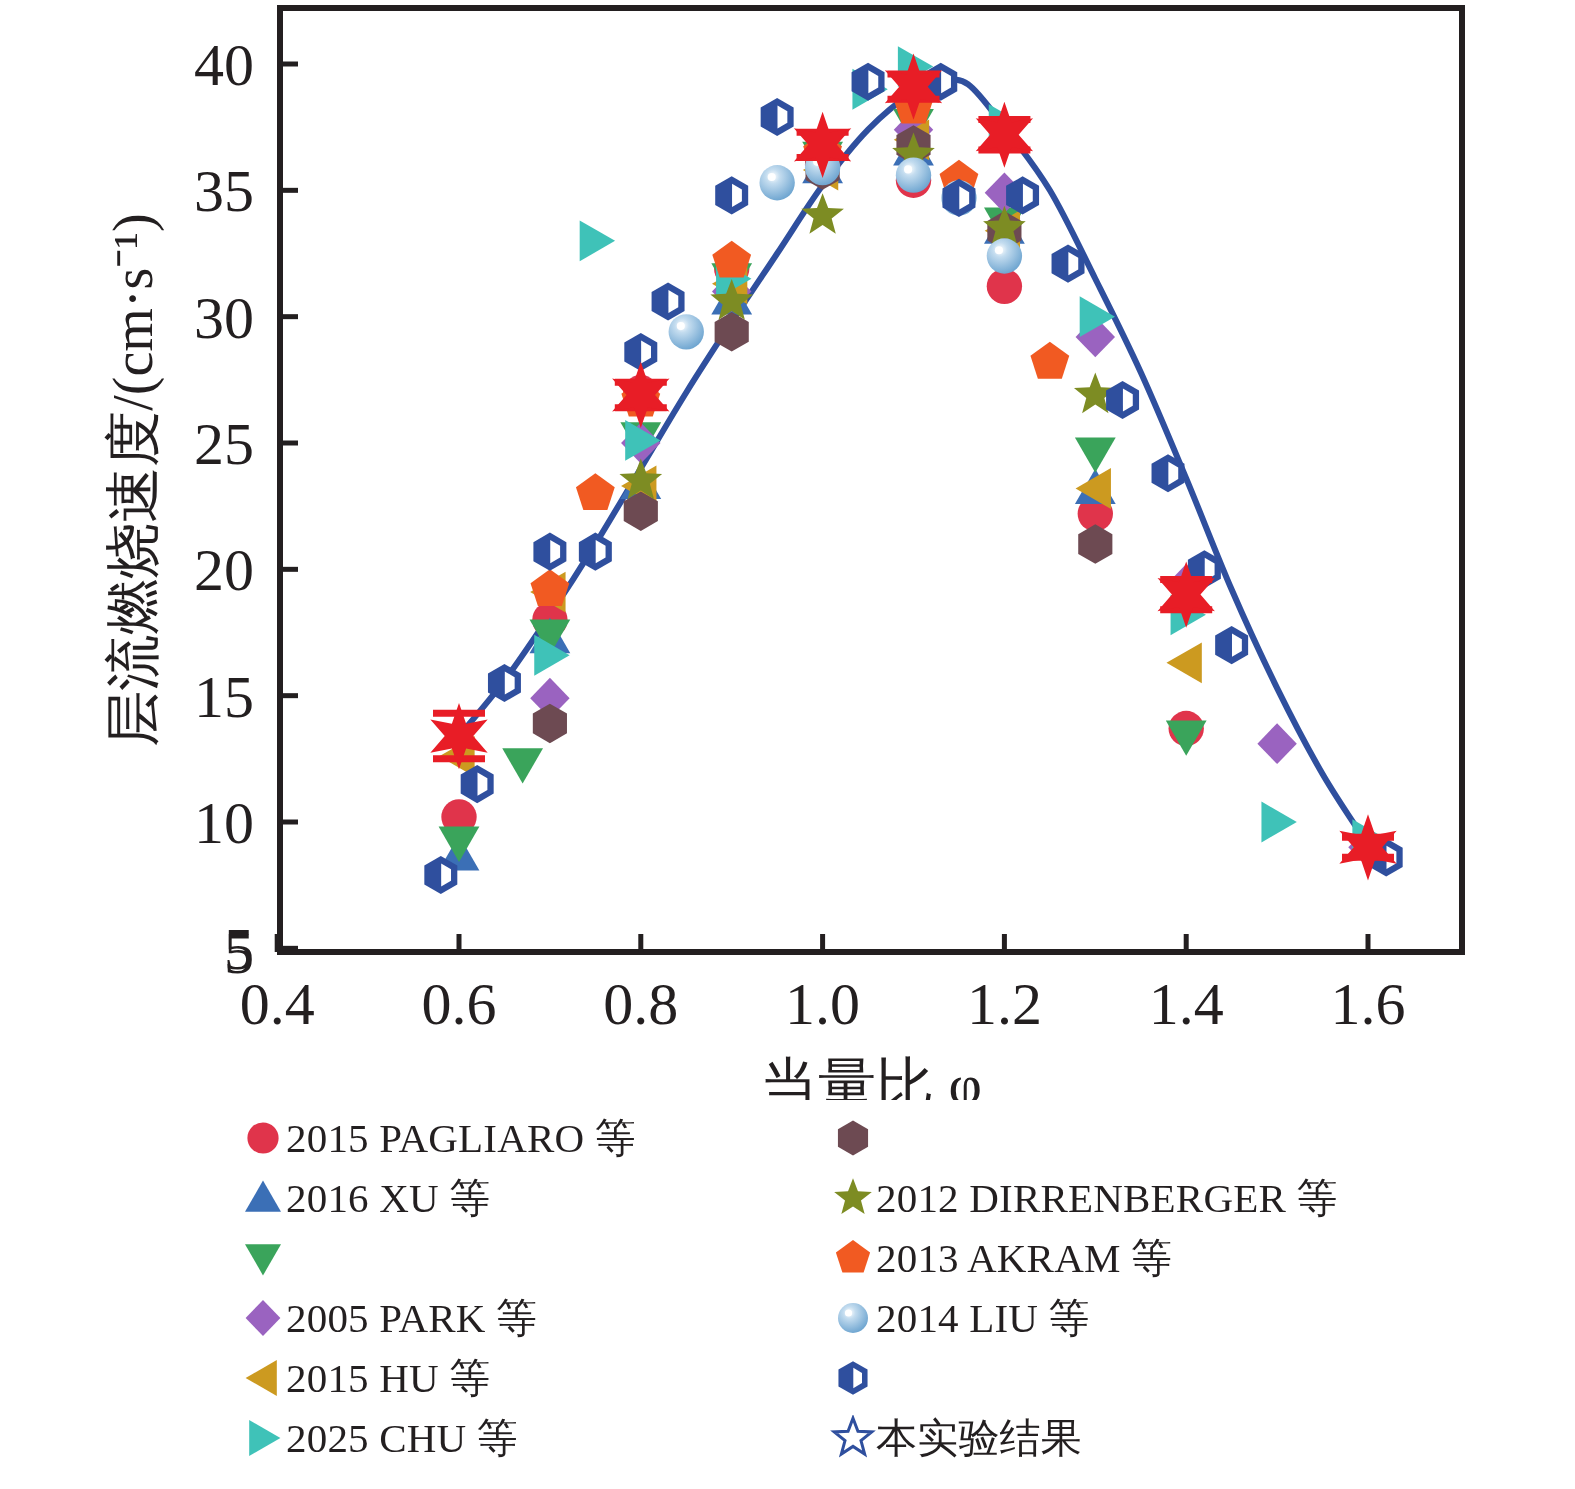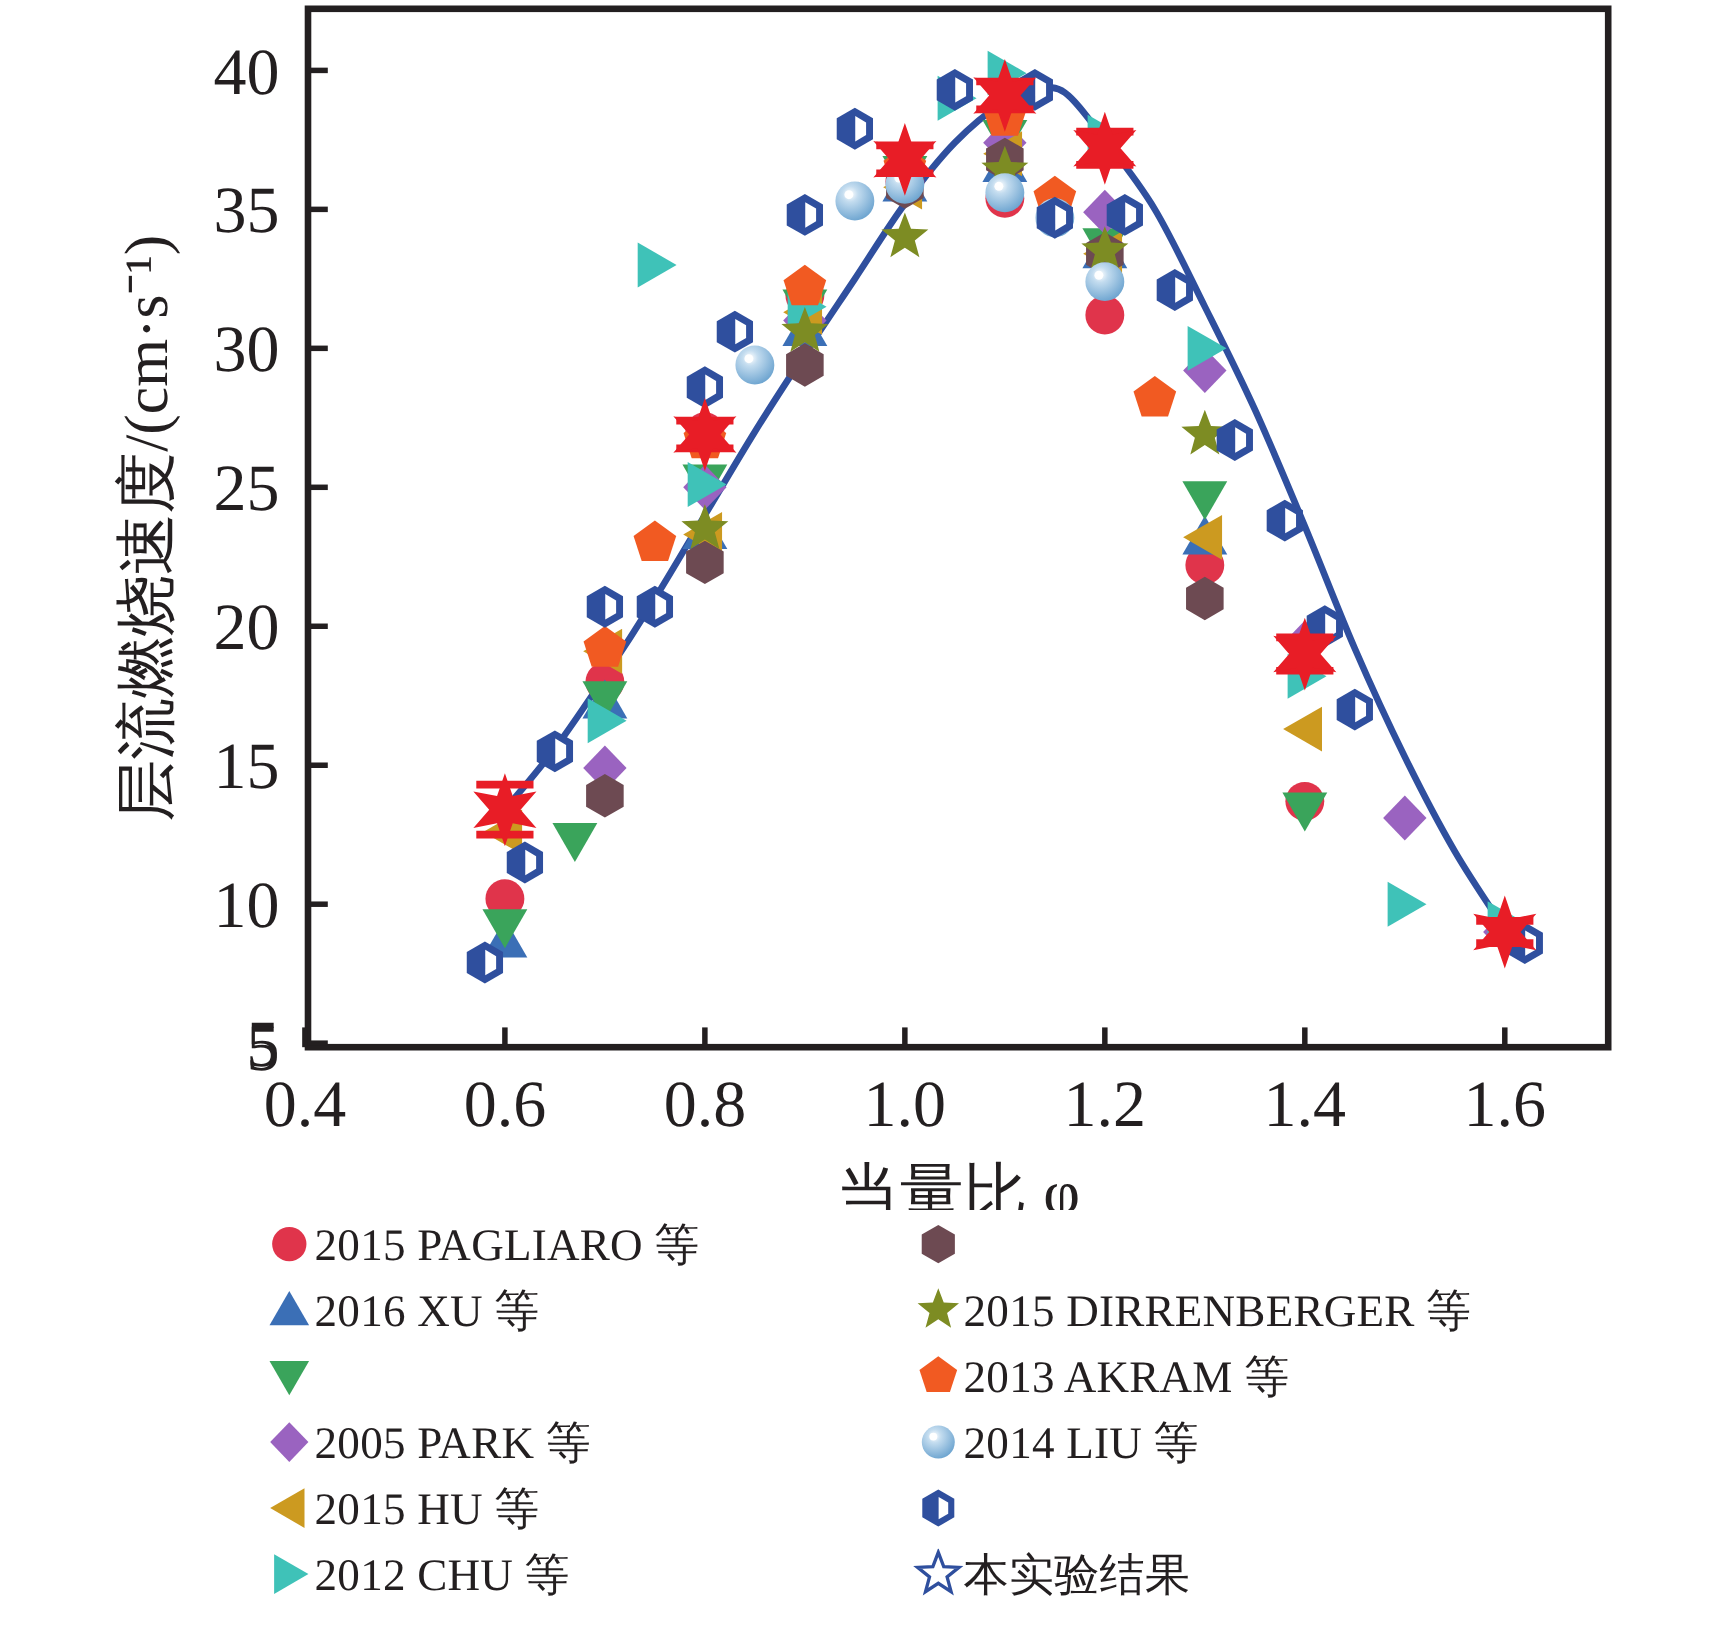--- a/index.html
+++ b/index.html
@@ -1,21 +1,21 @@
 <!DOCTYPE html>
 <html><head>
 <meta charset="utf-8">
 <style>
   html,body{margin:0;padding:0;background:#ffffff;}
   body{width:1575px;height:1489px;font-family:"Liberation Serif", serif;color:#231f20;overflow:hidden;}
   #root{position:relative;width:1575px;height:1489px;}
   #figure{position:absolute;left:0;top:0;width:1575px;height:1100px;}
   #legend{position:absolute;left:0;top:1108px;width:1575px;height:381px;}
   .legend-grid{display:grid;grid-template-columns:590px auto;column-gap:0px;row-gap:0px;margin-left:240px;}
-  .leg-item{display:flex;height:60px;}
+  .leg-item{display:flex;align-items:center;height:60px;}
   .leg-mark{width:46px;height:46px;flex:0 0 46px;display:flex;align-items:center;justify-content:center;}
   .leg-text{font-size:41px;line-height:46px;letter-spacing:0.2px;white-space:nowrap;font-family:"Liberation Serif", serif;}
   svg{display:block;}
 </style>
 </head>
 <body>
 
 <div id="root">
 
   <div id="figure">
@@ -346,21 +346,21 @@
               <defs>
                 <radialGradient id="lg-star5-7d8c23" cx="38%" cy="32%" r="72%">
                   <stop offset="0%" stop-color="#ffffff"></stop>
                   <stop offset="28%" stop-color="#c3dcef"></stop>
                   <stop offset="100%" stop-color="#6ba3cf"></stop>
                 </radialGradient>
               </defs>
               <polygon points="23.00,3.20 27.94,16.20 41.83,16.88 30.99,25.60 34.64,39.02 23.00,31.40 11.36,39.02 15.01,25.60 4.17,16.88 18.06,16.20" fill="#7d8c23"></polygon>
             </svg>
           </span>
-          <span class="leg-text">2015 DIRRENBERGER 等</span>
+          <span class="leg-text">2012 DIRRENBERGER 等</span>
         </div>
         <div class="leg-item">
           <span class="leg-mark">
             <svg width="46" height="46" viewBox="0 0 46 46">
               <defs>
                 <radialGradient id="lg-triangle-down-3aa45b" cx="38%" cy="32%" r="72%">
                   <stop offset="0%" stop-color="#ffffff"></stop>
                   <stop offset="28%" stop-color="#c3dcef"></stop>
                   <stop offset="100%" stop-color="#6ba3cf"></stop>
                 </radialGradient>
@@ -453,21 +453,21 @@
               <defs>
                 <radialGradient id="lg-triangle-right-3fc2b8" cx="38%" cy="32%" r="72%">
                   <stop offset="0%" stop-color="#ffffff"></stop>
                   <stop offset="28%" stop-color="#c3dcef"></stop>
                   <stop offset="100%" stop-color="#6ba3cf"></stop>
                 </radialGradient>
               </defs>
               <polygon points="40.4,23 9.2,5 9.2,41" fill="#3fc2b8"></polygon>
             </svg>
           </span>
-          <span class="leg-text">2012 CHU 等</span>
+          <span class="leg-text">2025 CHU 等</span>
         </div>
         <div class="leg-item">
           <span class="leg-mark">
             <svg width="46" height="46" viewBox="0 0 46 46">
               <defs>
                 <radialGradient id="lg-open-star-2f4f9e" cx="38%" cy="32%" r="72%">
                   <stop offset="0%" stop-color="#ffffff"></stop>
                   <stop offset="28%" stop-color="#c3dcef"></stop>
                   <stop offset="100%" stop-color="#6ba3cf"></stop>
                 </radialGradient>

